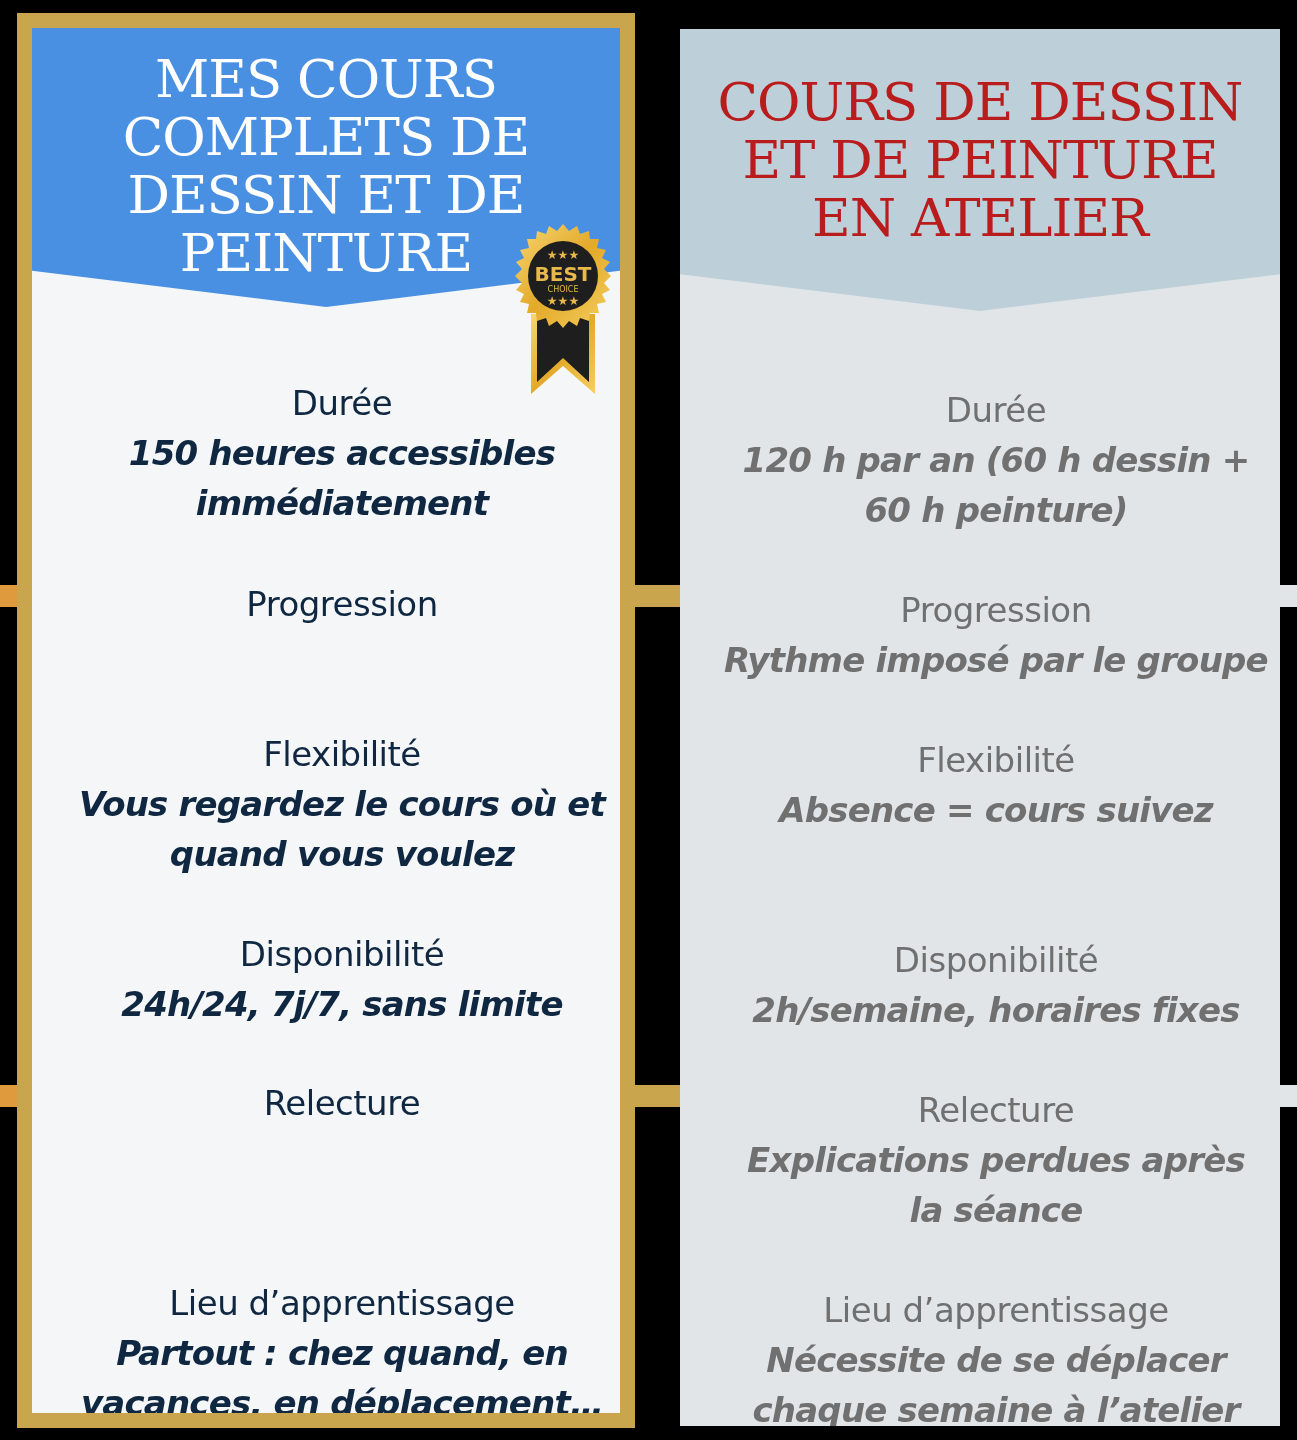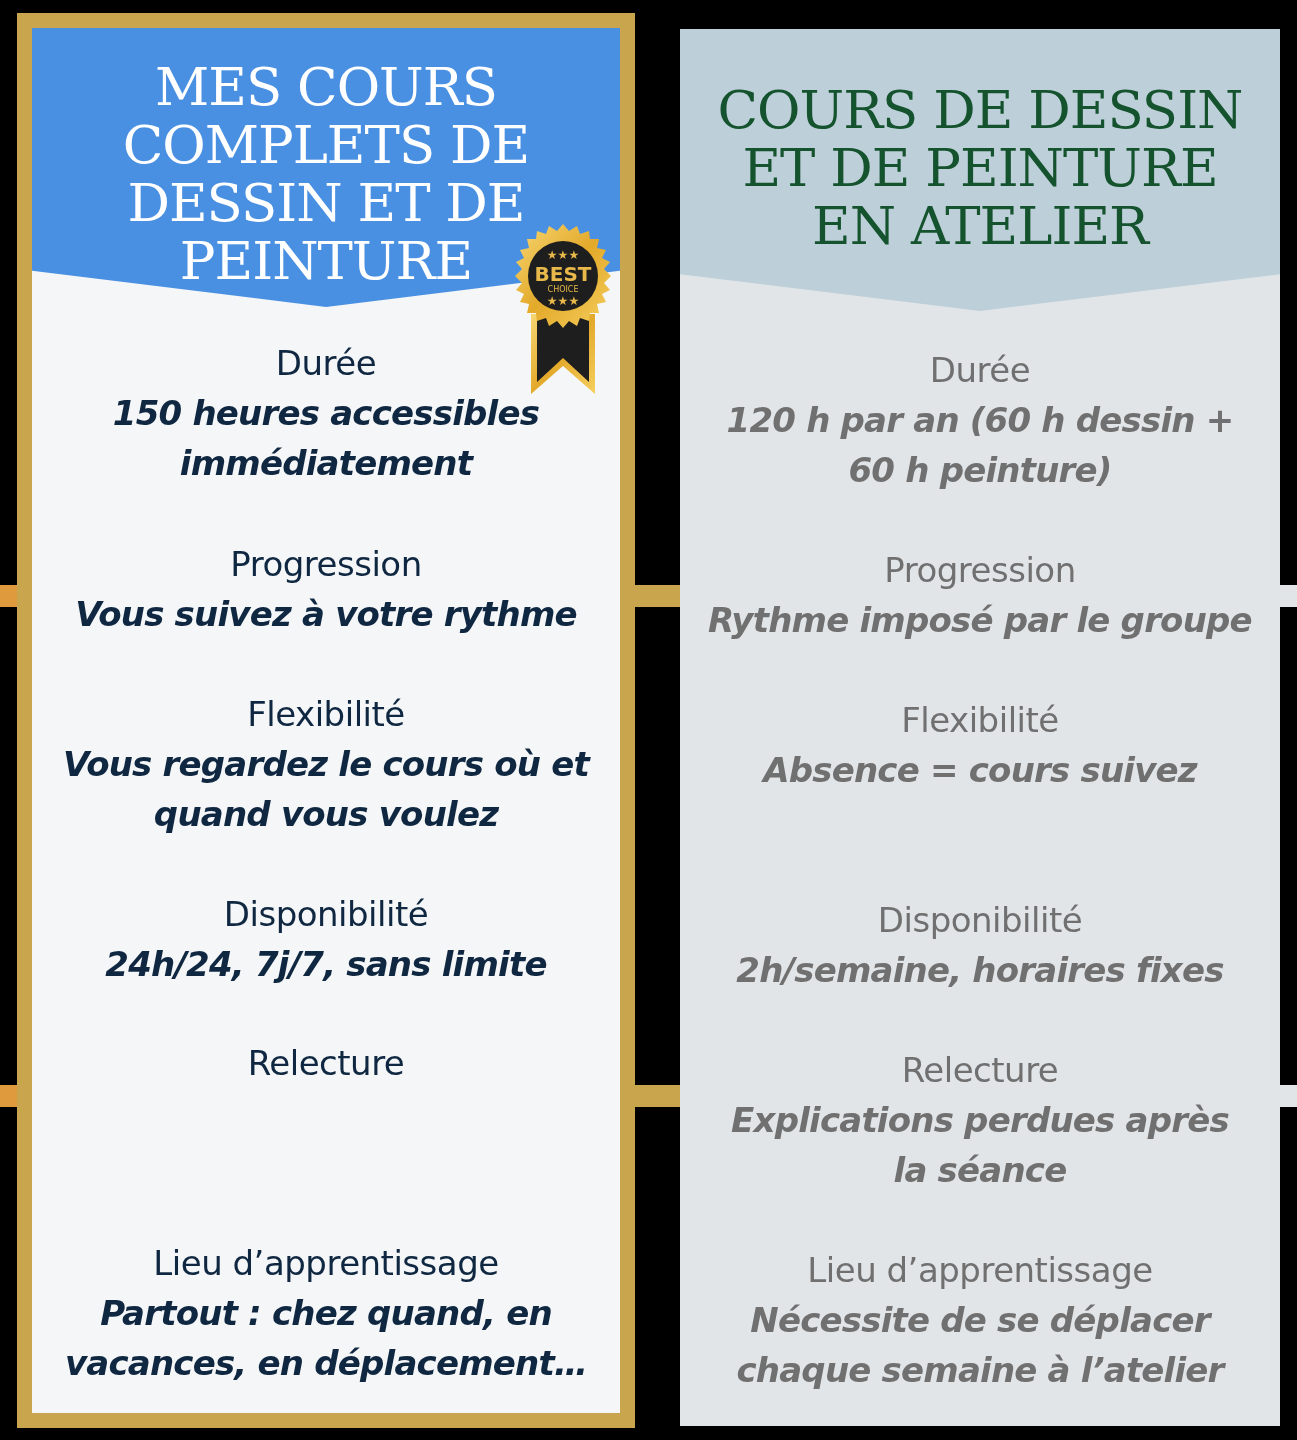--- a/index.html
+++ b/index.html
@@ -33,27 +33,27 @@
     padding-top: 22px;
   }
   .header-right {
     height: 282px; background: #BDCFD9;
     clip-path: polygon(0 0, 100% 0, 100% 87%, 50% 100%, 0 87%);
     padding-top: 44px;
   }
   .title {
     font-family: "DejaVu Serif", "Liberation Serif", serif;
     text-align: center; font-size: 53px; line-height: 58px;
-    letter-spacing: -1px; white-space: pre-line; margin: 8px; font-weight: normal;
+    letter-spacing: -1px; white-space: pre-line; margin: 0; font-weight: normal;
   }
   .title-left { color: #FFFFFF; }
-  .title-right { color: #14532d; }
+  .title-right { color: #b91c1c; }
 
   .rows { position: absolute; left: 0; width: 100%; }
-  .row { position: absolute; left: 0; width: 100%; text-align: center; }
+  .row { position: absolute; left: 16px; width: 100%; text-align: center; margin-top: 40px; }
   .label { font-size: 34px; line-height: 50px; font-weight: normal; letter-spacing: -0.5px; }
   .value { font-size: 34px; line-height: 50px; font-weight: bold; letter-spacing: -0.8px; white-space: pre-line; font-style: italic; }
   .left-col .label, .left-col .value { color: #0F2740; }
   .right-col .label, .right-col .value { color: #707070; }
 
   .badge { position: absolute; left: 503px; top: 224px; width: 120px; height: 172px; }
 </style>
 </head>
 <body>
 
@@ -73,21 +73,20 @@
 PEINTURE</h1>
     </div>
     <div class="rows left-col">
       <div class="row" style="top:310px;">
         <div class="label">Durée</div>
         <div class="value">150 heures accessibles
 immédiatement</div>
       </div>
       <div class="row" style="top:511px;">
         <div class="label">Progression</div>
-        <div class="value">Vous suivez à votre rythme</div>
       </div>
       <div class="row" style="top:661px;">
         <div class="label">Flexibilité</div>
         <div class="value">Vous regardez le cours où et
 quand vous voulez</div>
       </div>
       <div class="row" style="top:861px;">
         <div class="label">Disponibilité</div>
         <div class="value">24h/24, 7j/7, sans limite</div>
       </div>

